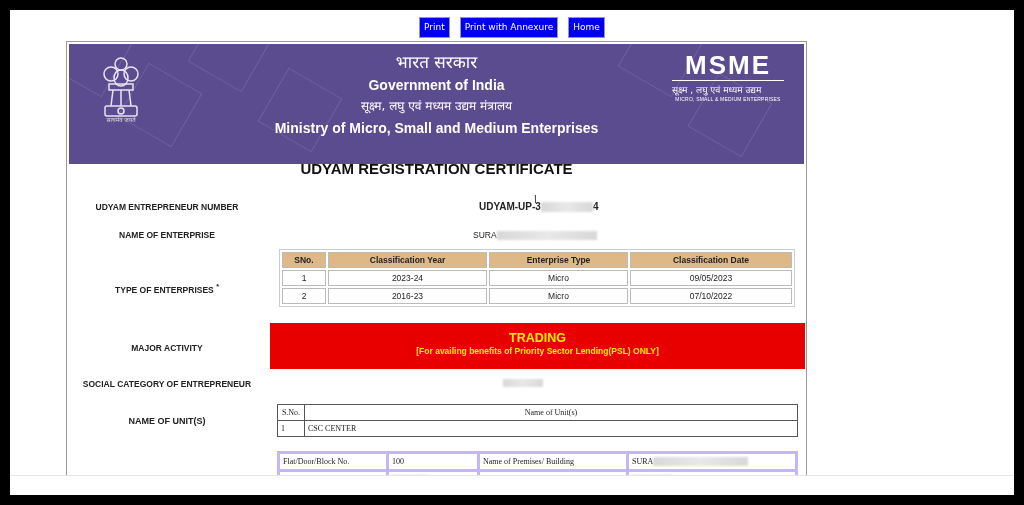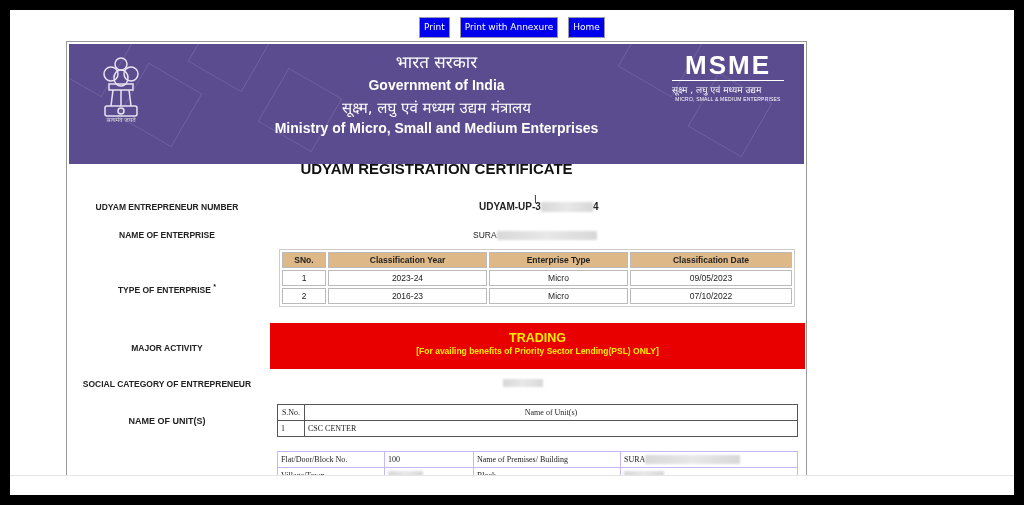--- a/index.html
+++ b/index.html
@@ -39,21 +39,21 @@
   .emblem {
     position: absolute; left: 30px; top: 10px; width: 44px; height: 70px;
   }
   .emblem-motto {
     position: absolute; left: 24px; top: 72px; width: 56px; text-align: center;
     font-size: 6px; color: #ddd;
   }
   .b-line { position: absolute; width: 735px; left: 0; text-align: center; }
   .b-hindi1 { top: 6px; font-size: 17px; font-family: "DejaVu Sans", sans-serif; }
   .b-eng1 { top: 33px; font-size: 14px; font-weight: bold; }
-  .b-hindi2 { top: 53px; font-size: 15px; font-family: "DejaVu Sans", sans-serif; }
+  .b-hindi2 { top: 53px; font-size: 12px; font-family: "DejaVu Sans", sans-serif; }
   .b-eng2 { top: 76px; font-size: 14px; font-weight: bold; }
   .msme-logo {
     position: absolute; left: 603px; top: 8px; width: 112px;
   }
   .msme-word { font-size: 26px; font-weight: bold; letter-spacing: 2px; line-height: 26px; color:#fff; text-align:center; }
   .msme-rule { height: 1px; background: #fff; margin: 2px 0 2px; }
   .msme-hindi { font-size: 9px; font-family: "DejaVu Sans", sans-serif; }
   .msme-eng { font-size: 5px; text-align: center; letter-spacing: 0.2px; }
   .title {
     position: absolute; left: 0; top: 118px; width: 739px; text-align: center;
@@ -90,21 +90,21 @@
     border-collapse: collapse; font-size: 8px; font-family: "Liberation Serif", serif;
   }
   .units-table th, .units-table td {
     border: 1px solid #555; padding: 2px 3px; height: 11px; color: #222;
   }
   .units-table th { font-weight: normal; }
   .addr-table {
     position: absolute; left: 210px; top: 409px; width: 521px;
     border-collapse: collapse; font-size: 8px; font-family: "Liberation Serif", serif;
   }
-  .addr-table td { border: 1px solid #c4b5fd; padding: 2px 3px; height: 11px; color: #222; font-family: Liberation Serif, serif; }
+  .addr-table td { border: 3px solid #c4b5fd; padding: 2px 3px; height: 11px; color: #222; font-family: Liberation Serif, serif; }
   .cursor-icon {
     position: absolute; left: 467px; top: 152px; font-size: 10px; color: #333;
   }
 </style>
 </head>
 <body>
 
 <div class="viewport">
   <div class="toolbar">
     <span class="btn">Print</span>
@@ -157,21 +157,21 @@
       <span>UDYAM-UP-3</span><span class="blur" style="width:52px;height:10px"></span><span>4</span>
     </div>
     <span class="cursor-icon">I</span>
 
     <div class="label" style="left:20px;top:188px;width:160px">NAME OF ENTERPRISE</div>
     <div class="value" style="left:406px;top:188px;font-size:8.5px">
       <span>SURA</span><span class="blur" style="width:100px;height:9px"></span>
     </div>
 
     <div class="label" style="left:20px;top:241px;width:160px">
-      <span>TYPE OF ENTERPRISE</span> <sup>*</sup>
+      <span>TYPE OF ENTERPRISES</span> <sup>*</sup>
     </div>
     <table class="cls-table">
       <thead>
         <tr>
           <th style="width:40px">SNo.</th>
           <th style="width:155px">Classification Year</th>
           <th style="width:135px">Enterprise Type</th>
           <th>Classification Date</th>
         </tr>
       </thead>

